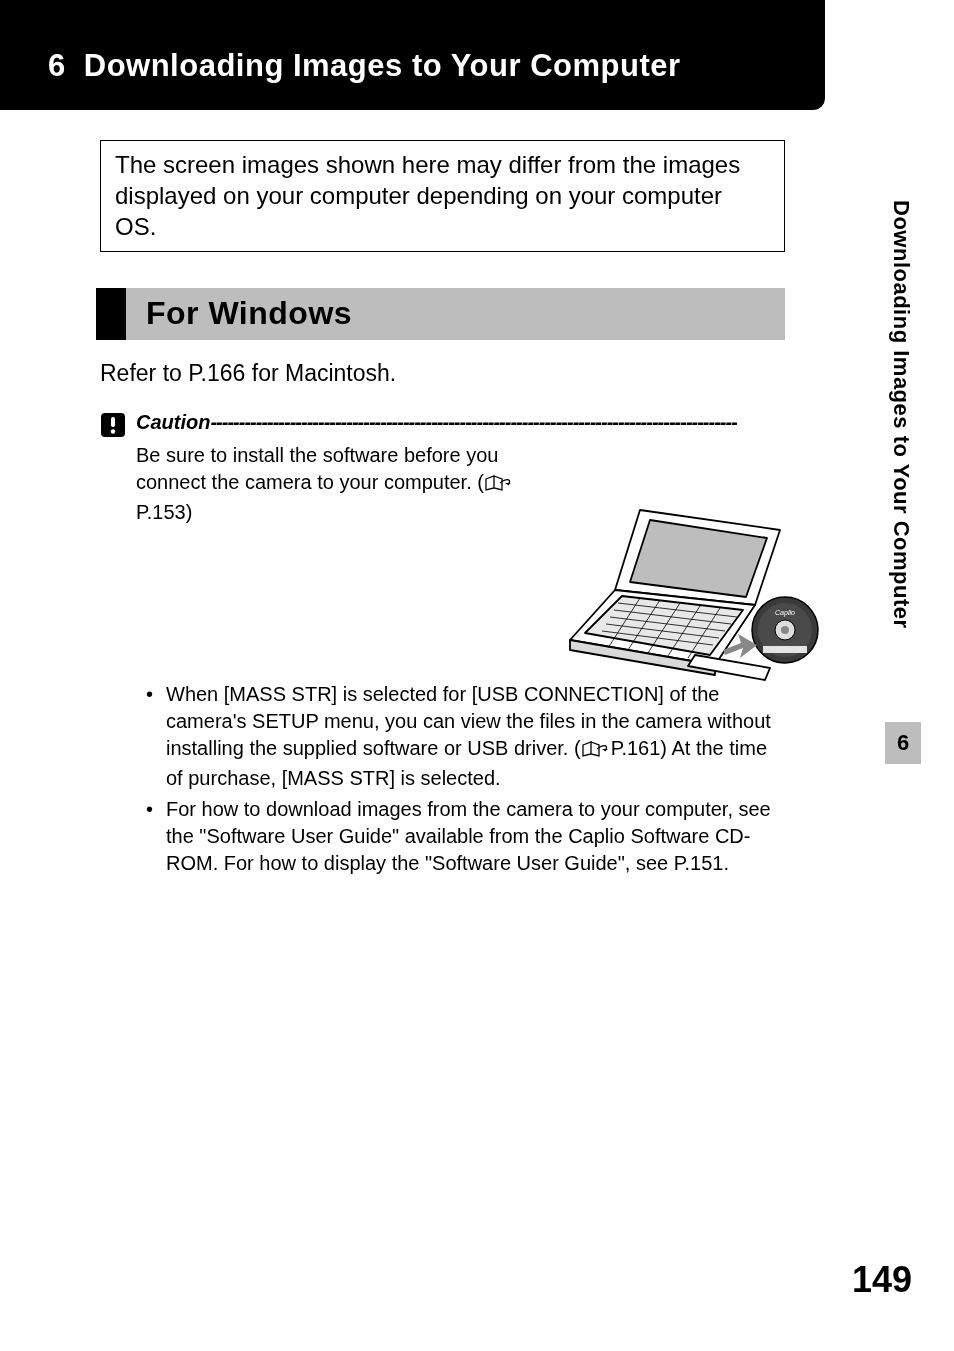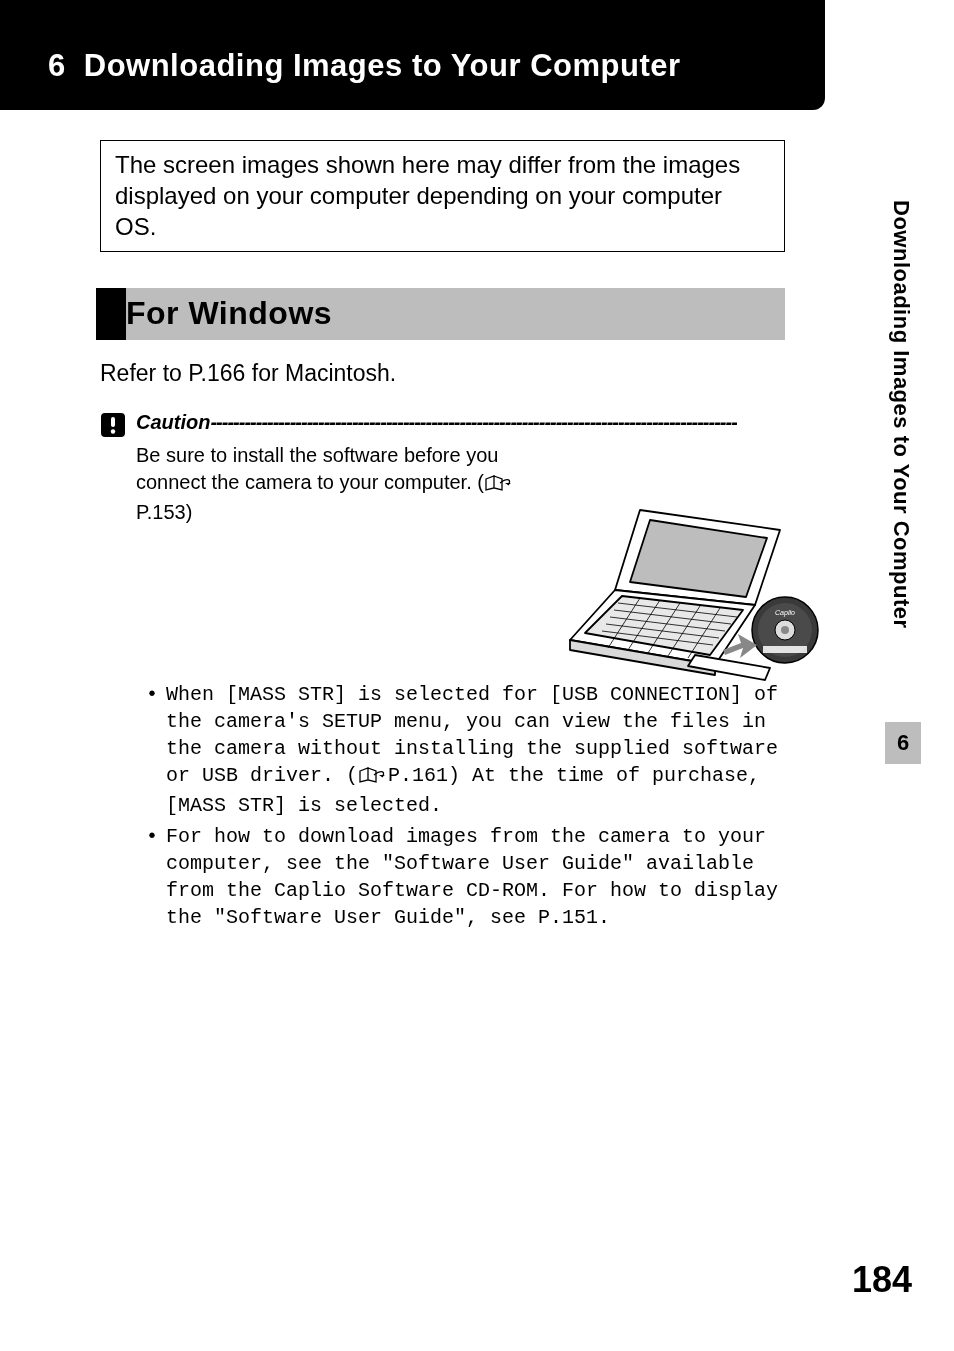--- a/index.html
+++ b/index.html
@@ -52,21 +52,21 @@
       position: absolute;
       left: 0;
       top: 0;
       width: 30px;
       height: 52px;
       background: #000;
     }
     .section-bar-text {
       font-size: 32px;
       font-weight: 900;
-      margin-left: 30px;
+      margin-left: 50px;
       color: #000;
       letter-spacing: 0.5px;
     }
     .paragraph {
       font-size: 23px;
       line-height: 1.35;
       margin-bottom: 18px;
     }
     .caution-row, .note-row {
       display: flex;
@@ -99,21 +99,20 @@
       left: 560px;
       top: 500px;
       width: 265px;
       height: 190px;
     }
     .note-section { margin-top: 155px; }
     .note-list {
       list-style: none;
       padding-left: 52px;
       margin-top: 6px;
-      font-family: Liberation Mono, monospace;
     }
     .note-list li {
       font-size: 20px;
       line-height: 1.35;
       position: relative;
       padding-left: 14px;
       margin-bottom: 4px;
     }
     .note-list li::before {
       content: "•";
@@ -258,13 +257,13 @@
     </ul>
   </div>
 
 </div>
 
 <div class="side-tab">Downloading Images to Your Computer</div>
 <div class="side-chapter-box">
   <span>6</span>
 </div>
 
-<div class="page-number">184</div>
+<div class="page-number">149</div>
 
 </body></html>

